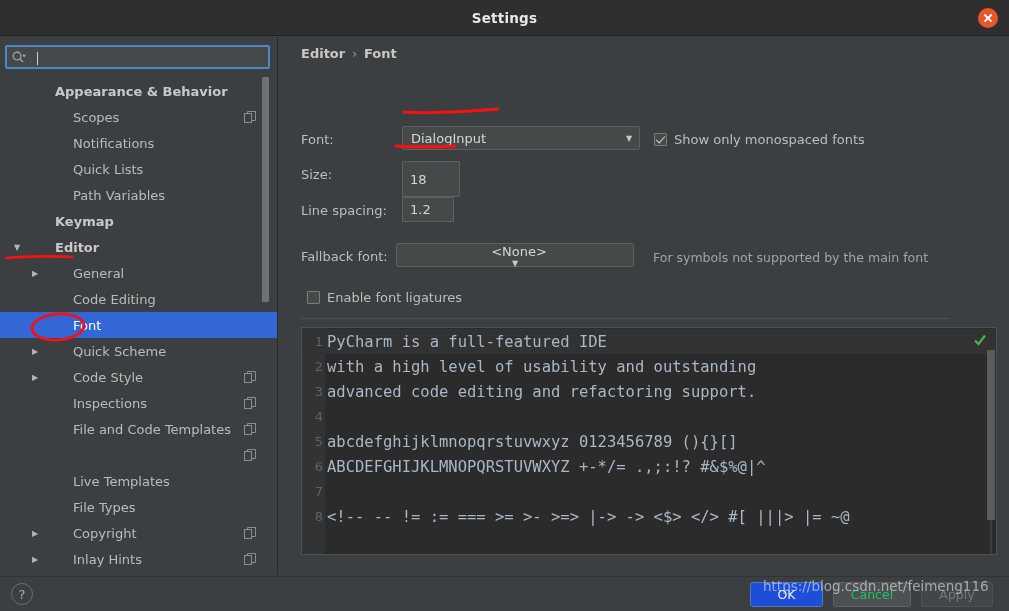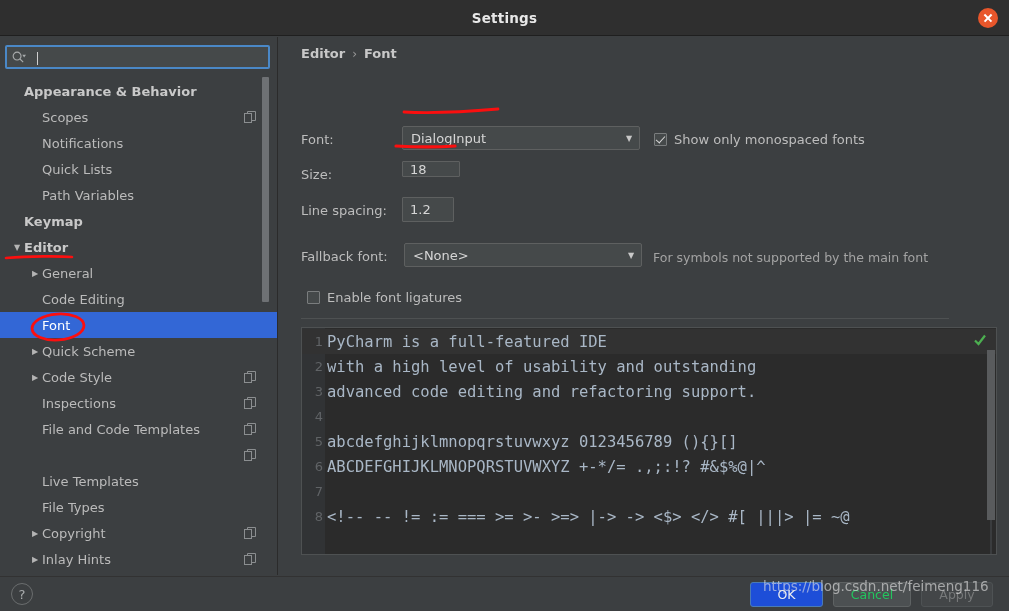--- a/index.html
+++ b/index.html
@@ -86,21 +86,21 @@
     color: #bbbbbb; font-size: 13px;
     white-space: nowrap;
     cursor: default;
   }
   .tree-row.selected { background: #3367d6; color: #ffffff; }
   .tree-row .arrow {
     width: 14px; height: 26px; flex: none;
     display: flex; align-items: center; justify-content: center;
     font-size: 8px; color: #b4b4b4;
   }
-  .tree-row .lbl { flex: 1; overflow: hidden; text-overflow: ellipsis; }
+  .tree-row .lbl { flex: 1; overflow: hidden; text-overflow: ellipsis; margin-left: 31px; }
   .tree-row.bold .lbl { font-weight: bold; color: #c9c9c9; }
   .tree-row.selected .lbl { font-weight: normal; }
   .copy-icon {
     position: absolute; right: 22px; top: 7px;
     width: 12px; height: 12px;
   }
   .sb-track {
     position: absolute; right: 4px; top: 20px;
     width: 7px; height: 477px;
     background: transparent;
@@ -433,31 +433,31 @@
     <div class="combo" style="left:123px; top:89px; width:238px; height:24px;">
       <span class="val">DialogInput</span>
       <span class="chev">▼</span>
     </div>
     <div class="cb-row" style="left:375px; top:95px;">
       <span class="cb-box checked"></span>
       <span>Show only monospaced fonts</span>
     </div>
 
     <div class="form-label" style="left:22px; top:130px;">Size:</div>
-    <div class="textfield" style="left:123px; top:124px; width:58px; height:16px;">
+    <div class="textfield" style="left:123px; top:124px; width:58px; height:36px;">
       <span>18</span>
     </div>
 
     <div class="form-label" style="left:22px; top:166px;">Line spacing:</div>
     <div class="textfield" style="left:123px; top:160px; width:52px; height:25px;">
       <span>1.2</span>
     </div>
 
     <div class="form-label" style="left:22px; top:212px;">Fallback font:</div>
-    <div class="combo" style="left:125px; top:206px; width:238px; height:24px;">
+    <div class="combo" style="left:117px; top:206px; width:238px; height:24px;flex-direction:column;">
       <span class="val">&lt;None&gt;</span>
       <span class="chev">▼</span>
     </div>
     <div class="hint" style="left:374px; top:213px;">For symbols not supported by the main font</div>
 
     <div class="cb-row" style="left:28px; top:253px;">
       <span class="cb-box"></span>
       <span>Enable font ligatures</span>
     </div>
 

